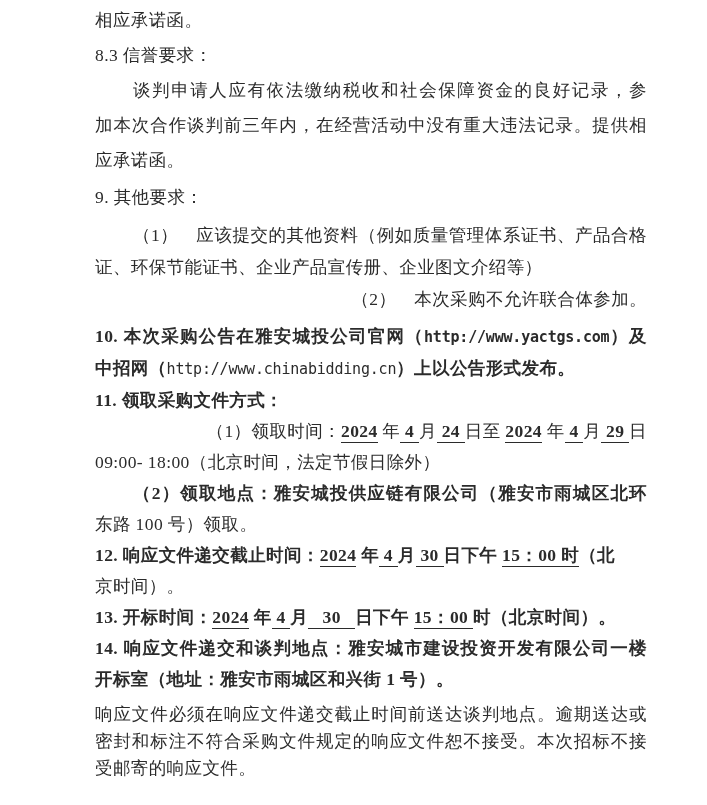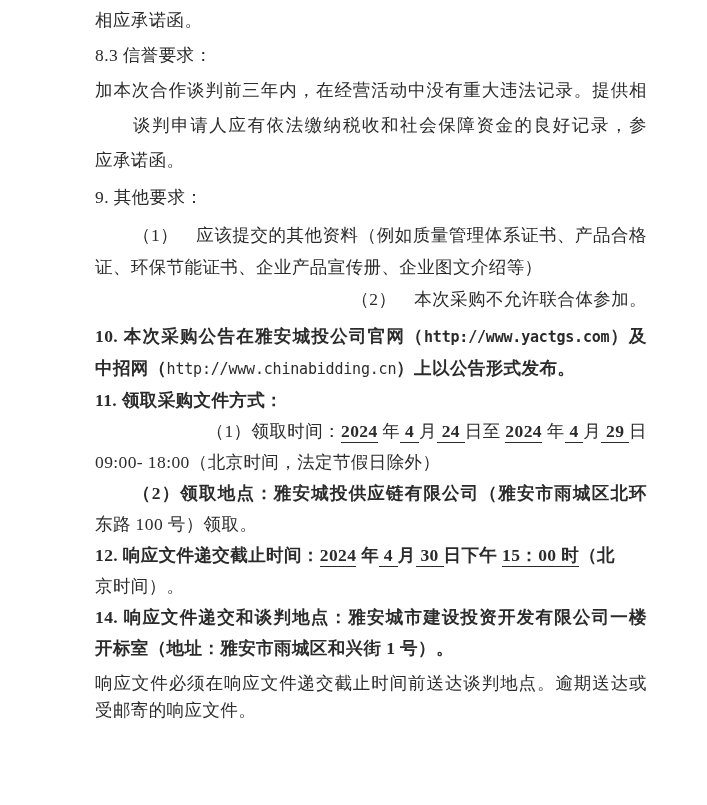--- a/index.html
+++ b/index.html
@@ -43,33 +43,35 @@
   .num { font-family: "Liberation Serif", "DejaVu Serif", serif; }
   
   .mono { font-family: "DejaVu Sans Mono", "Liberation Mono", monospace; font-size: 15px; letter-spacing: -0.2px; }
 </style>
 </head>
 <body>
 
 <div class="page">
     <div class="line s1"><span>相应承诺函。</span></div>
     <div class="line s1"><span>8.3 信誉要求：</span></div>
+    <div class="line s1 indent fill"><span>谈判申请人应有依法缴纳税收和社会保障资金的良好记录，参</span></div>
     <div class="line s1 fill"><span>加本次合作谈判前三年内，在经营活动中没有重大违法记录。提供相</span></div>
-    <div class="line s1 indent fill"><span>谈判申请人应有依法缴纳税收和社会保障资金的良好记录，参</span></div>
     <div class="line s1"><span>应承诺函。</span></div>
     <div class="line s1 mt2"><span>9. 其他要求：</span></div>
     <div class="line s2 mt4 indent fill"><span>（1）　应该提交的其他资料（例如质量管理体系证书、产品合格</span></div>
     <div class="line s2"><span>证、环保节能证书、企业产品宣传册、企业图文介绍等）</span></div>
     <div class="line s2 indent"><span>（2）　本次采购不允许联合体参加。</span></div>
     <div class="line s3 mt6 bold fill"><span>10. 本次采购公告在雅安城投公司官网（</span><span class="mono">http://www.yactgs.com</span><span>）及</span></div>
     <div class="line s3 bold"><span>中招网（</span><span class="mono rw">http://www.chinabidding.cn</span><span>）上以公告形式发布。</span></div>
     <div class="line s3 bold"><span>11. 领取采购文件方式：</span></div>
     <div class="line s3 indent"><span>（1）领取时间：</span><span class="u num b">2024</span><span> 年</span><span class="u num b"> 4 </span><span>月</span><span class="u num b"> 24 </span><span>日至 </span><span class="u num b">2024</span><span> 年</span><span class="u num b"> 4 </span><span>月</span><span class="u num b"> 29 </span><span>日</span></div>
     <div class="line s3"><span class="num">09:00- 18:00</span><span>（北京时间，法定节假日除外）</span></div>
     <div class="line s3 bold indent fill"><span>（2）领取地点：雅安城投供应链有限公司（雅安市雨城区北环</span></div>
     <div class="line s3"><span>东路 </span><span class="num">100</span><span> 号）领取。</span></div>
     <div class="line s3 bold"><span>12. 响应文件递交截止时间：</span><span class="u num">2024</span><span> 年</span><span class="u num"> 4 </span><span>月</span><span class="u num"> 30 </span><span>日下午 </span><span class="u num">15：00</span><span class="u"> 时</span><span>（北</span></div>
     <div class="line s3"><span>京时间）。</span></div>
+    <div class="line s3 bold"><span>13. 开标时间：</span><span class="u num">2024</span><span> 年</span><span class="u num"> 4 </span><span>月</span><span class="u num">   30   </span><span>日下午 </span><span class="u num">15：00 </span><span>时（北京时间）。</span></div>
     <div class="line s3 bold fill"><span>14. 响应文件递交和谈判地点：雅安城市建设投资开发有限公司一楼</span></div>
     <div class="line s3 bold"><span>开标室（地址：雅安市雨城区和兴街 </span><span class="num">1</span><span> 号）。</span></div>
     <div class="line s4 mt6 fill"><span>响应文件必须在响应文件递交截止时间前送达谈判地点。逾期送达或</span></div>
+    <div class="line s4 fill"><span>密封和标注不符合采购文件规定的响应文件恕不接受。本次招标不接</span></div>
     <div class="line s4"><span>受邮寄的响应文件。</span></div>
   </div>
 
 </body></html>

